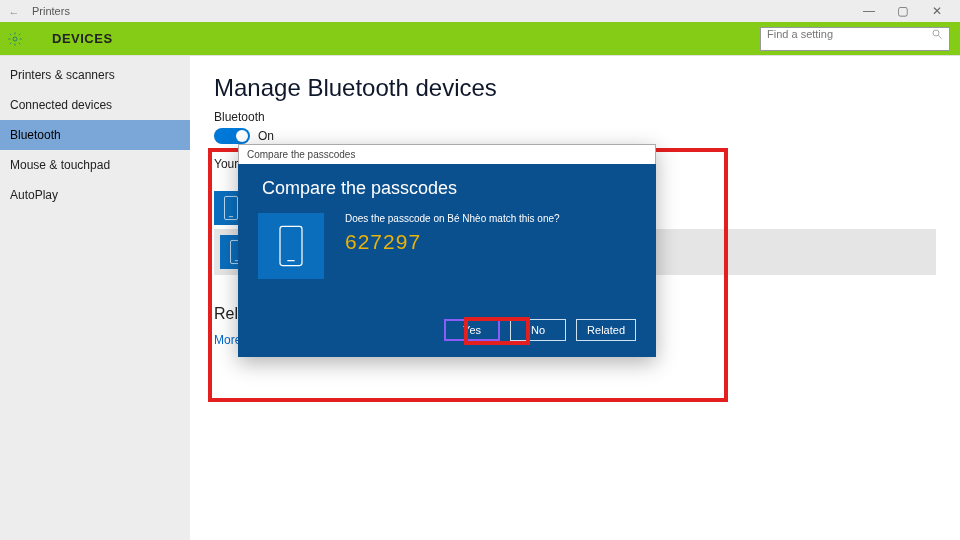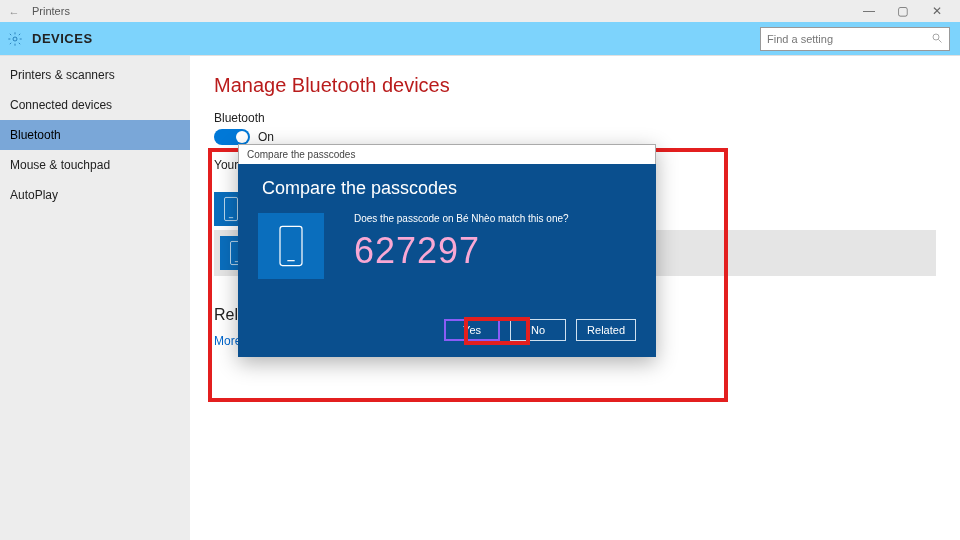--- a/index.html
+++ b/index.html
@@ -1,34 +1,34 @@
 <!DOCTYPE html>
 <html><head>
 <meta charset="utf-8">
 <style>
   * { box-sizing: border-box; margin:0; padding:0; font-family: "Segoe UI", sans-serif; }
   html,body { width:960px; height:540px; background:#fff; overflow:hidden; font-size:12px; color:#222;}
   .titlebar { height:22px; background:#ededed; display:flex; align-items:center; padding:0 6px; color:#555; font-size:11px;}
   .titlebar .back { width:16px; text-align:center; color:#888; margin-right:10px;}
   .titlebar .spacer{flex:1;}
   .titlebar .wbtn{ width:34px; text-align:center; color:#666; font-size:12px;}
-  .header { height:34px; background:#7dd3fc; display:flex; align-items:center; padding:0 10px 0 6px; border-bottom:1px solid #e0e0e0;}
+  .header { height:34px; background:#84cc16; display:flex; align-items:center; padding:0 10px 0 6px; border-bottom:1px solid #e0e0e0;gap:20px;}
   .header .gear{ width:18px; height:18px; margin-right:8px; display:flex; align-items:center; justify-content:center;}
   .header .gear svg{width:16px;height:16px; stroke:#005a9e; fill:none;}
   .header .title{ font-weight:600; font-size:13px; letter-spacing:0.5px; color:#222;}
   .header .spacer{flex:1;}
-  .searchbox{ width:190px; height:24px; border:1px solid #999; background:#fff; display:flex; align-items:center; padding:0 6px; color:#777; font-size:11px;}
+  .searchbox{ width:190px; height:24px; border:1px solid #999; background:#fff; display:flex; align-items:flex-start; padding:0 6px; color:#777; font-size:11px;}
   .searchbox .ph{flex:1;}
   .searchbox .sicon svg{width:12px; height:12px; stroke:#555; fill:none;}
   .body{ display:flex; height:calc(540px - 22px - 34px); }
   .sidebar{ width:190px; background:#ededed; padding-top:4px;}
   .side-item{ height:30px; display:flex; align-items:center; padding:0 10px; font-size:12px; color:#222;}
   .side-item.sel{ background:#7aa7d8; color:#000;}
   .content{ flex:1; background:#fff; padding:18px 24px; position:relative;}
-  h1.page{ font-weight:400; font-size:20px; color:#b91c1c; margin-bottom:14px;}
+  h1.page{ font-weight:400; font-size:24px; color:#0f172a; margin-bottom:8px;}
   .sublabel{ font-size:12px; color:#222; margin-bottom:4px;}
   .toggle{ display:flex; align-items:center; gap:8px; margin-bottom:12px;}
   .toggle-track{ width:36px; height:16px; background:#0078d7; border-radius:8px; position:relative;}
   .toggle-knob{ width:12px; height:12px; background:#fff; border-radius:6px; position:absolute; top:2px; right:2px;}
   .toggle-text{font-size:12px;}
   .desc{font-size:12px; color:#222; line-height:1.4; margin-bottom:14px; max-width:500px;}
   .devlist{ margin-bottom:20px;}
   .devrow{ display:flex; align-items:center; padding:4px 0; gap:10px;}
   .devicon{ width:34px; height:34px; background:#0a6ebd; display:flex; align-items:center; justify-content:center;}
   .devicon svg{ width:18px; height:26px; fill:none; stroke:#fff;}
@@ -36,25 +36,25 @@
   .devtext .dname{color:#222;}
   .devtext .dstatus{color:#666; font-size:11px;}
   .devrow.sel{ background:#e5e5e5; padding:6px;}
   .related-h{ font-size:16px; font-weight:400; margin:30px 0 10px 0;}
   .link{ color:#0066cc; font-size:12px;}
   .redbox{ position:absolute; border:4px solid #e31f1f; pointer-events:none;}
   .dialog{ position:absolute; background:#fff; box-shadow:0 6px 20px rgba(0,0,0,0.3);}
   .dtitlebar{ height:20px; background:#fff; border:1px solid #aaa; border-bottom:none; display:flex; align-items:center; padding:0 8px; font-size:10px; color:#444;}
   .dbody{ background:#0a4f8e; color:#fff; padding:14px 20px 16px 20px; width:418px;}
   .dheading{ font-size:18px; font-weight:400; margin:0 0 14px 4px;}
-  .dmid{ display:flex; gap:30px; align-items:flex-start; margin-bottom:40px;}
+  .dmid{ display:flex; gap:21px; align-items:flex-start; margin-bottom:40px;}
   .dicon{ width:66px; height:66px; background:#0a6ebd; display:flex; align-items:center; justify-content:center;}
   .dicon svg{width:30px; height:44px; stroke:#fff; fill:none;}
   .dright .dq{ font-size:10px; margin-bottom:6px;}
-  .dright .code{ font-size:36px; font-weight:300; letter-spacing:1px; color:#f9a8d4;}
+  .dright .code{ font-size:21px; font-weight:300; letter-spacing:1px; color:#eab308;}
   .dbtns{ display:flex; gap:10px; justify-content:flex-end;}
   .dbtn{ min-width:56px; height:22px; border:1px solid #cfe0ef; background:transparent; color:#fff; font-size:11px; display:flex; align-items:center; justify-content:center; padding:0 10px;}
   .dbtn.primary{ border:2px solid #8b5cf6;}
   .red-inner{ position:absolute; border:4px solid #e31f1f; pointer-events:none;}
 </style>
 </head>
 <body>
 
 <div class="titlebar">
   <div class="back">←</div>

